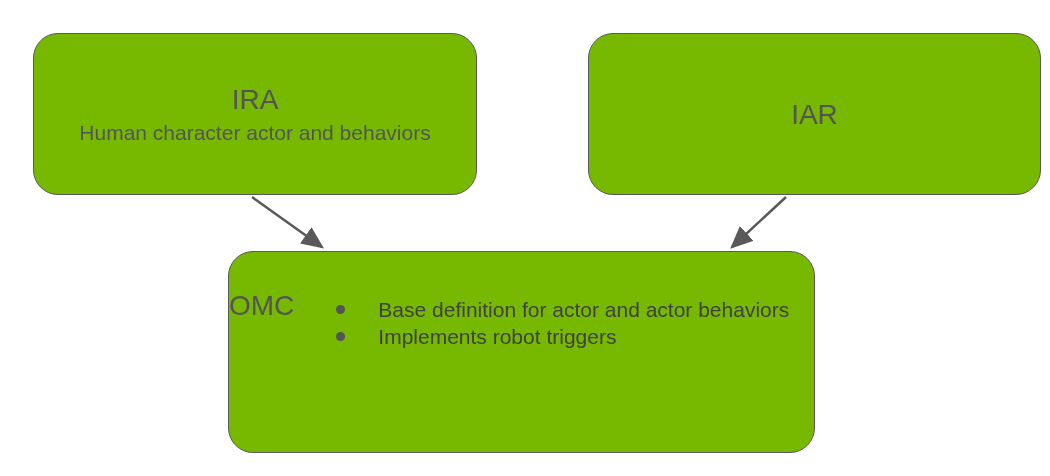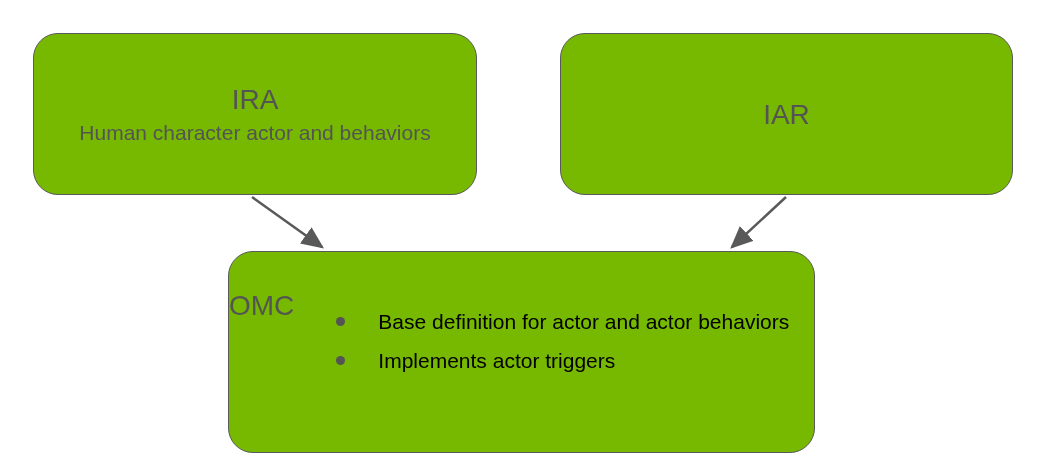--- a/index.html
+++ b/index.html
@@ -30,21 +30,21 @@
     border-radius: 25px;
     color: #545454;
   }
   .node-top {
     display: flex;
     flex-direction: column;
     align-items: center;
     justify-content: center;
   }
   .node-ira  { left: 33px;  top: 33px;  width: 444px; height: 162px; }
-  .node-iar  { left: 560px; top: 33px;  width: 453px; height: 162px; }
+  .node-iar  { left: 588px; top: 33px;  width: 453px; height: 162px; }
   .node-omc  { left: 228px; top: 251px; width: 587px; height: 202px;
                display: flex; flex-direction: row; align-items: stretch;
                padding-top: 36px; }
   .node-title {
     font-size: 28px;
     line-height: 35px;
     text-align: center;
     color: #545454;
   }
   .node-subtitle {
@@ -58,22 +58,21 @@
     list-style: none;
     margin: 8px 0 0 0;
     padding: 0;
   }
   .bullet-item {
     display: flex;
     align-items: flex-start;
     padding-left: 42px;
     font-size: 21px;
     line-height: 27px;
-    color: #000000;
-    margin-top: 12px;
+    color: #404040;
   }
   .bullet-dot {
     flex: none;
     width: 9px;
     height: 9px;
     border-radius: 50%;
     background: #545454;
     margin: 9px 33px 0 0;
   }
 </style>
@@ -103,18 +102,18 @@
 
   <div class="node node-omc">
     <div class="node-title">OMC</div>
     <ul class="bullet-list">
       <li class="bullet-item">
         <span class="bullet-dot"></span>
         <span>Base definition for actor and actor behaviors</span>
       </li>
       <li class="bullet-item">
         <span class="bullet-dot"></span>
-        <span>Implements actor triggers</span>
+        <span>Implements robot triggers</span>
       </li>
     </ul>
   </div>
 
 </div>
 
 </body></html>

